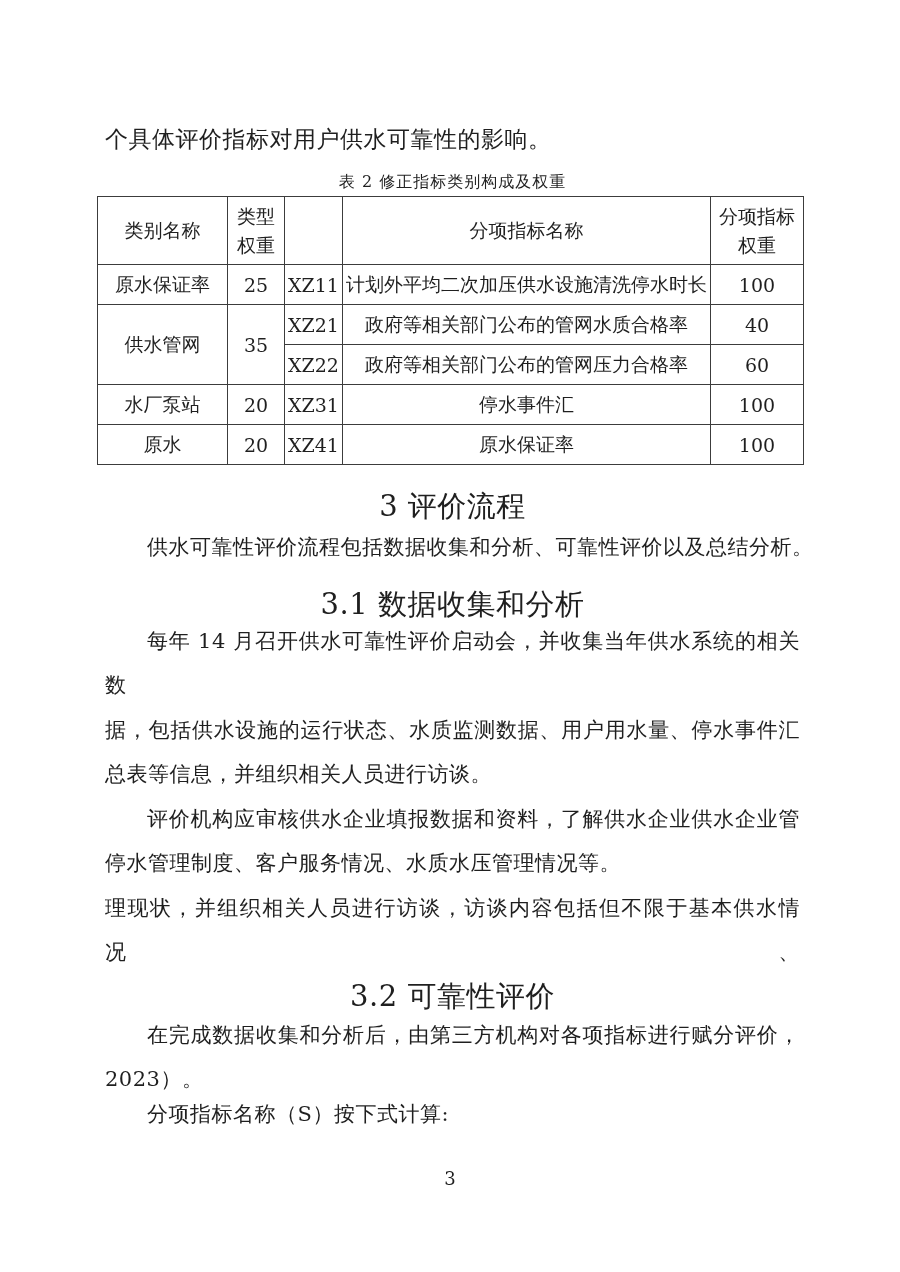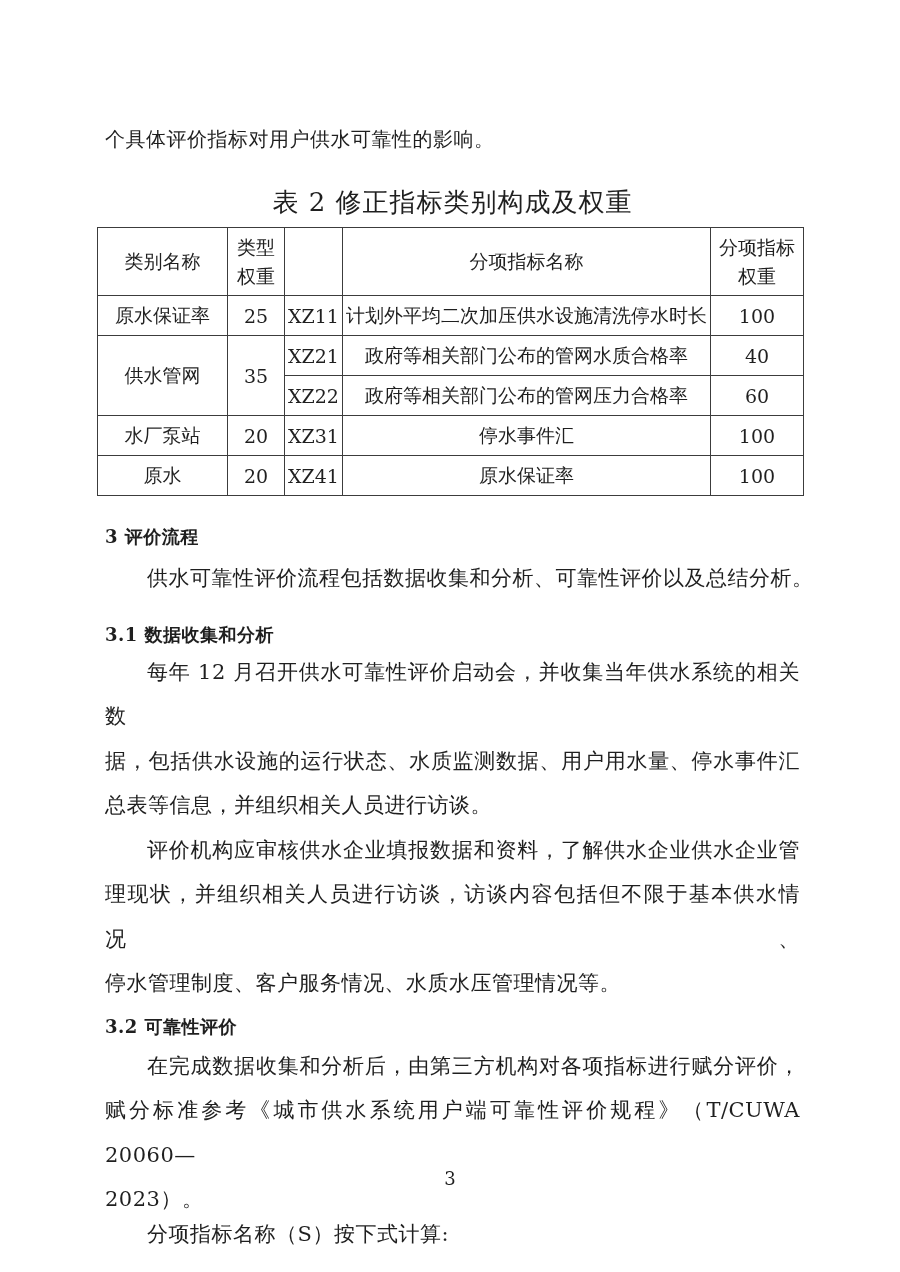--- a/index.html
+++ b/index.html
@@ -15,55 +15,55 @@
     overflow: hidden;
   }
   .content {
     position: absolute;
     left: 105px;
     top: 0;
     width: 695px;
     padding-top: 124px;
   }
   .intro {
-    font-size: 20px;
+    font-size: 23px;
     line-height: 30px;
     letter-spacing: 0.5px;
   }
   .caption {
-    margin-top: 34px;
+    margin-top: 14px;
     text-align: center;
-    font-size: 26px;
+    font-size: 16px;
     line-height: 28px;
     letter-spacing: 1px;
   }
   table.weights {
-    margin-top: 11px;
     margin-left: -8px;
     width: 706px;
     border-collapse: collapse;
     table-layout: fixed;
   }
   table.weights td {
     border: 1px solid #3c3c3c;
     text-align: center;
     vertical-align: middle;
     font-size: 19px;
     padding: 0 2px;
     white-space: nowrap;
     overflow: hidden;
   }
   table.weights tr.hrow { height: 68px; }
   table.weights tr.brow { height: 40px; }
   table.weights .two-line div { line-height: 29px; }
   .h1, .h2 {
-    font-weight: 700;
-    font-size: 18px;
+    font-weight: 400;
+    font-size: 29px;
     line-height: 30px;
     letter-spacing: 0.5px;
+    text-align: center;
   }
   .h1 { margin-top: 26px; }
   .h2-31 { margin-top: 19px; }
   .h2-32 { margin-top: 6px; }
   .bline {
     font-size: 21px;
     line-height: 44.5px;
     letter-spacing: 0.5px;
     white-space: nowrap;
   }
@@ -152,34 +152,33 @@
           <td>100</td>
         </tr>
       </tbody>
     </table>
 
     <div class="h1">3 评价流程</div>
     <div class="bline indent s3-para">供水可靠性评价流程包括数据收集和分析、可靠性评价以及总结分析。</div>
 
     <div class="h2 h2-31">3.1 数据收集和分析</div>
     <div>
-      <div class="bline indent stretch">每年 12 月召开供水可靠性评价启动会，并收集当年供水系统的相关数</div>
+      <div class="bline indent stretch">每年 14 月召开供水可靠性评价启动会，并收集当年供水系统的相关数</div>
       <div class="bline stretch">据，包括供水设施的运行状态、水质监测数据、用户用水量、停水事件汇</div>
       <div class="bline">总表等信息，并组织相关人员进行访谈。</div>
     </div>
     <div>
       <div class="bline indent stretch">评价机构应审核供水企业填报数据和资料，了解供水企业供水企业管</div>
+      <div class="bline">停水管理制度、客户服务情况、水质水压管理情况等。</div>
       <div class="bline stretch">理现状，并组织相关人员进行访谈，访谈内容包括但不限于基本供水情况、</div>
-      <div class="bline">停水管理制度、客户服务情况、水质水压管理情况等。</div>
     </div>
 
     <div class="h2 h2-32">3.2 可靠性评价</div>
     <div class="p32">
       <div class="bline indent stretch">在完成数据收集和分析后，由第三方机构对各项指标进行赋分评价，</div>
-      <div class="bline stretch">赋分标准参考《城市供水系统用户端可靠性评价规程》（T/CUWA 20060—</div>
       <div class="bline">2023）。</div>
     </div>
     <div class="bline indent final-line">分项指标名称（S）按下式计算:</div>
 
   </div>
 
   <div class="pageno">3</div>
 </div>
 
 </body></html>

